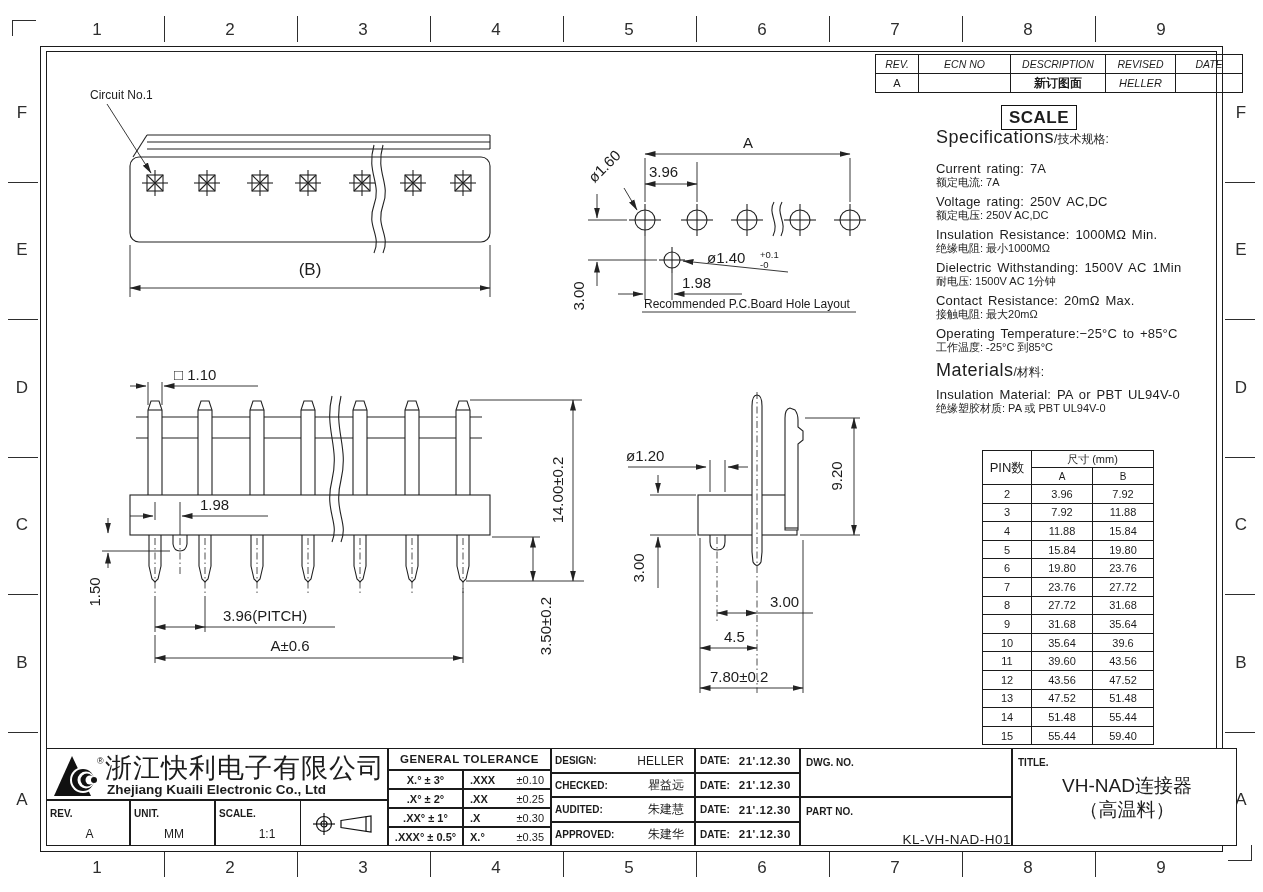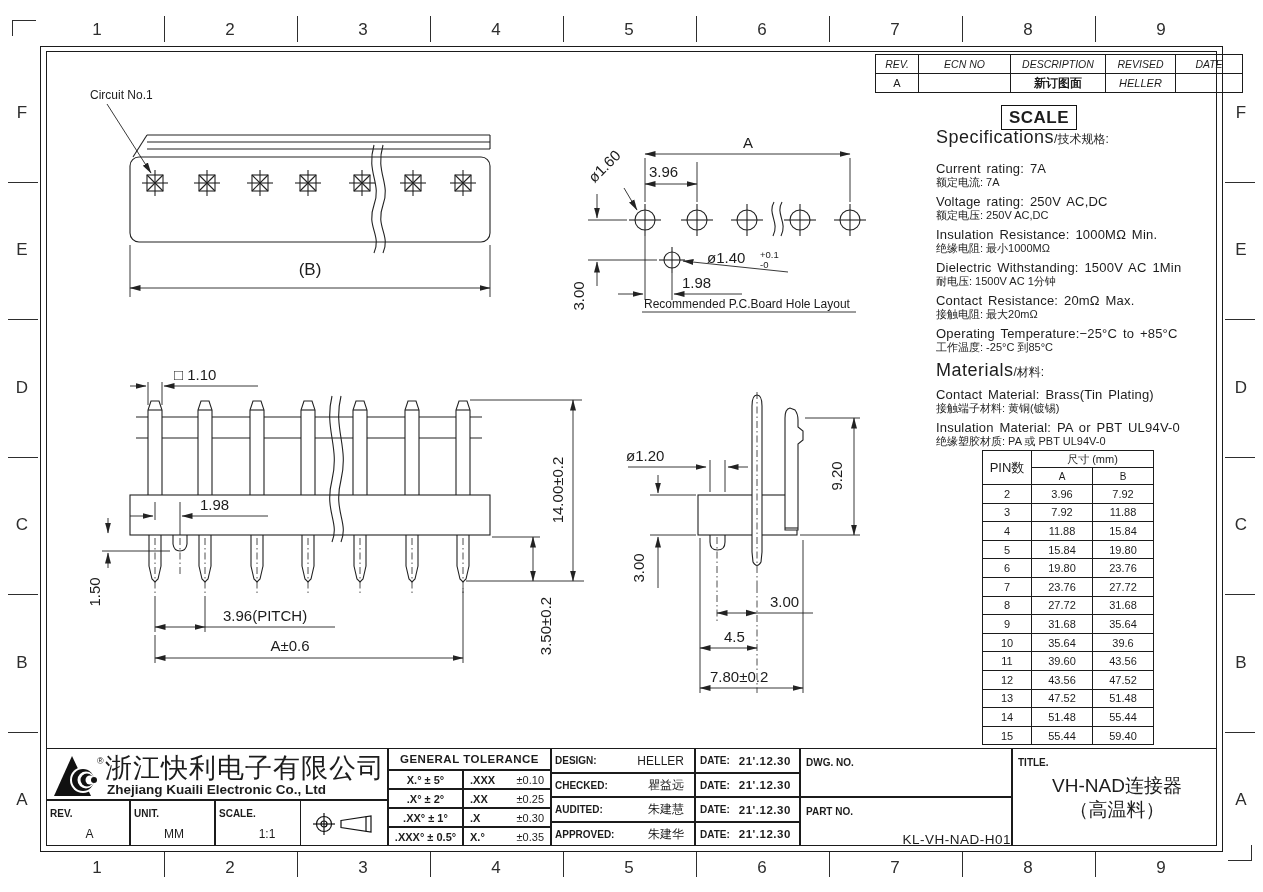--- a/index.html
+++ b/index.html
@@ -176,24 +176,20 @@
       <div class="sp-cn">接触电阻: 最大20mΩ</div>
     </div>
     <div class="sp-item">
       <div class="sp-en">Operating Temperature:−25°C to +85°C</div>
       <div class="sp-cn">工作温度: -25°C 到85°C</div>
     </div>
     <div class="sp-h mat-h">
       <span class="en">Materials</span><span class="cn">/材料:</span>
     </div>
     <div class="sp-item">
-      <div class="sp-en">Contact Material: Brass(Tin Plating)</div>
-      <div class="sp-cn">接触端子材料: 黄铜(镀锡)</div>
-    </div>
-    <div class="sp-item">
       <div class="sp-en">Insulation Material: PA or PBT UL94V-0</div>
       <div class="sp-cn">绝缘塑胶材质: PA 或 PBT UL94V-0</div>
     </div>
   </div>
 
   <table class="pins">
     <tbody>
         <tr class="hrow">
       <td class="c1 pincol" rowspan="2" style="font-size:13px">PIN数</td>
       <td colspan="2" style="height:16px;font-size:11px">尺寸 (mm)</td>
@@ -574,21 +570,21 @@
             <circle cx="11" cy="13" r="3"></circle>
           <line x1="0" y1="13" x2="22" y2="13"></line>
             <line x1="11" y1="2" x2="11" y2="24"></line>
           <polygon points="28,9.5 58,5 58,21 28,16.5"></polygon>
             <line x1="53" y1="5.8" x2="53" y2="20.2"></line>
         </g>
       </svg>
     </div>
 
     <div class="cell tolhead" style="left:342px;top:0;width:163px;height:22px">GENERAL TOLERANCE</div>
-    <div class="cell tolrow" style="left:342px;top:22px;width:75px;height:19px">X.° ± 5°</div>
+    <div class="cell tolrow" style="left:342px;top:22px;width:75px;height:19px">X.° ± 3°</div>
     <div class="cell tolrow2" style="left:417px;top:22px;width:88px;height:19px">
         <span class="d">.XXX</span>
         <span>±0.10</span>
       </div>
     <div class="cell tolrow" style="left:342px;top:41px;width:75px;height:19px">.X° ± 2°</div>
     <div class="cell tolrow2" style="left:417px;top:41px;width:88px;height:19px">
         <span class="d">.XX</span>
         <span>±0.25</span>
       </div>
     <div class="cell tolrow" style="left:342px;top:60px;width:75px;height:19px">.XX° ± 1°</div>
@@ -637,21 +633,21 @@
 
     <div class="cell" style="left:754px;top:0;width:212px;height:49px;padding:3px 0 0 5px">
       <span class="blab">DWG. NO.</span>
       <div style="text-align:center;font-size:13px"></div>
     </div>
     <div class="cell" style="left:754px;top:49px;width:212px;height:49px;padding:3px 0 0 5px">
       <span class="blab">PART NO.</span>
       <div class="partval">KL-VH-NAD-H01</div>
     </div>
 
-    <div class="cell" style="left:966px;top:0;width:205px;height:98px;padding:3px 0 0 5px">
+    <div class="cell" style="left:966px;top:0;width:225px;height:98px;padding:3px 0 0 5px">
       <span class="blab">TITLE.</span>
       <div style="margin-top:4px">
         <div class="ttl-line">VH-NAD连接器</div>
         <div class="ttl-line">（高温料）</div>
       </div>
     </div>
   </div>
 
 </div>
 

